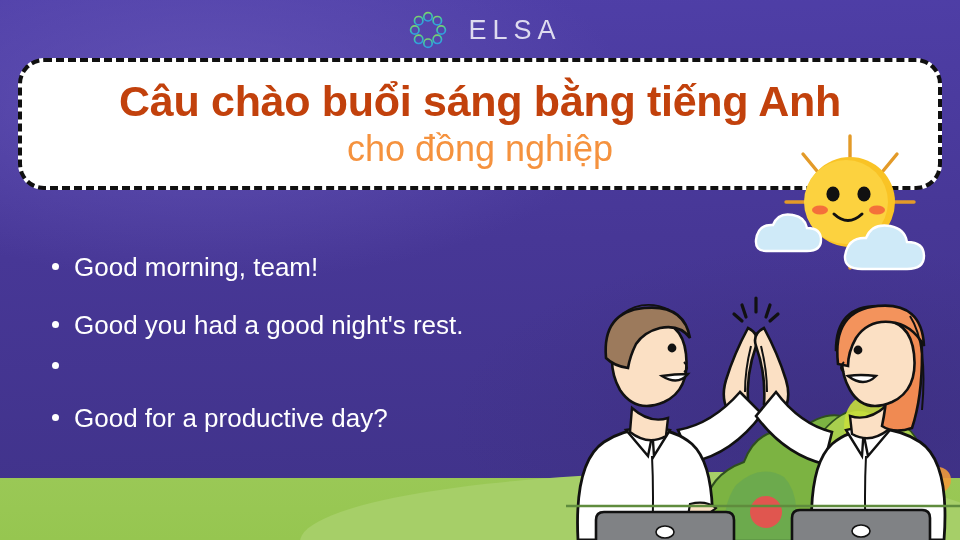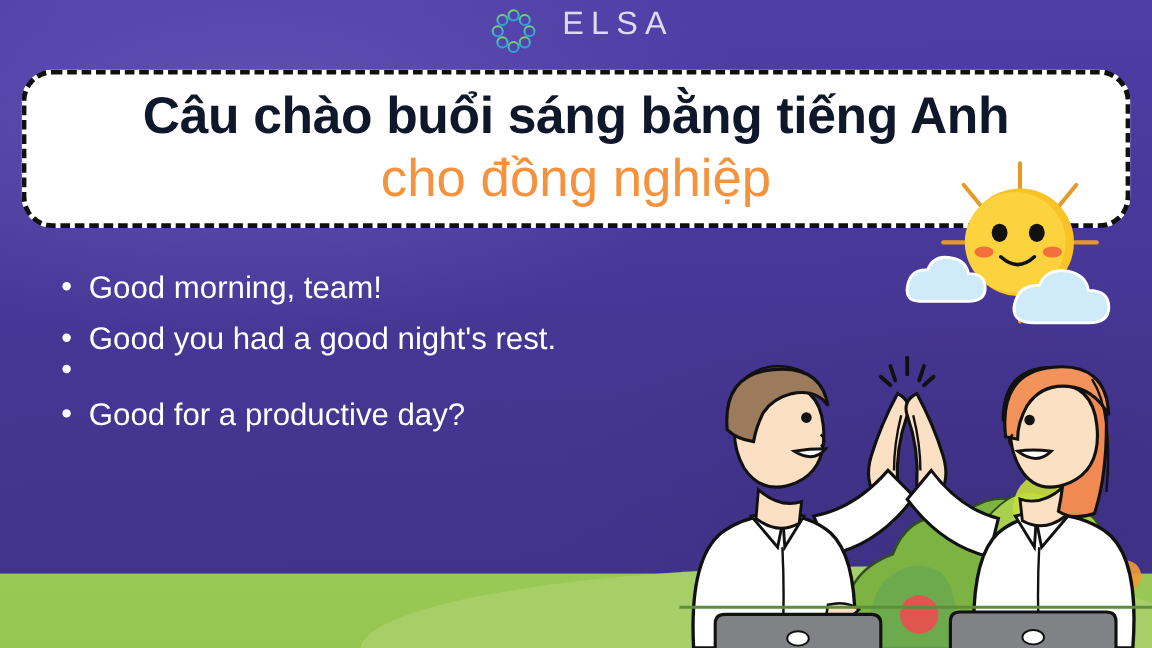--- a/index.html
+++ b/index.html
@@ -26,52 +26,52 @@
     background:linear-gradient(180deg,#9ac856 0%,#96c650 100%);
   }
   #ground-hill {
     position:absolute; left:300px; top:472px; width:700px; height:70px;
     background:#a6cf68;
     border-radius:60% 40% 0 0 / 100% 90% 0 0;
   }
   
   #header {
     position:absolute; left:0; right:0; top:6px; height:48px;
-    display:flex; align-items:flex-start; justify-content:center; gap:20px;margin-left:10px;
+    display:flex; align-items:center; justify-content:center; gap:20px;margin-left:10px;
   }
   #logo-mark { width:40px; height:40px; display:block; }
   #logo-text {
     color:#dedbef; font-size:27px; letter-spacing:6px;
     font-weight:400; line-height:1;
   }
   
   #title-card {
     position:absolute; left:18px; top:58px; width:924px; height:132px;
     background:#fff; border-radius:26px;
     border:4px dashed #101010;
     display:flex; flex-direction:column; justify-content:center;
     overflow:visible; z-index:4;
   }
   #title-main {
-    color:#0f172a; font-size:43px; font-weight:700;
+    color:#c2410c; font-size:43px; font-weight:700;
     text-align:center; line-height:1.06; letter-spacing:-.3px;
     white-space:nowrap;
   }
   #title-sub {
-    color:#f5923e; font-size:44px; font-weight:400;
+    color:#f5923e; font-size:36px; font-weight:400;
     text-align:center; line-height:1.1; margin-top:4px;
   }
   
   #bullets {
     position:absolute; left:52px; top:224px; width:620px; z-index:3;
   }
   .bullet-row {
     display:flex; align-items:baseline; gap:15px;
     margin-bottom:13px; color:#ffffff;
-    font-size:26px; line-height:1.16; font-weight:400;
+    font-size:26px; line-height:1.16; font-weight:400;margin-top:28px;
   }
   .bullet-dot {
     flex:0 0 auto; width:7px; height:7px; border-radius:50%;
     background:#fff; transform:translateY(-6px);
   }
   
   #sun-group { position:absolute; left:742px; top:130px; width:218px; height:150px; z-index:5; }
   
   #people { position:absolute; left:566px; top:280px; width:394px; height:260px; z-index:6; }
 </style>

